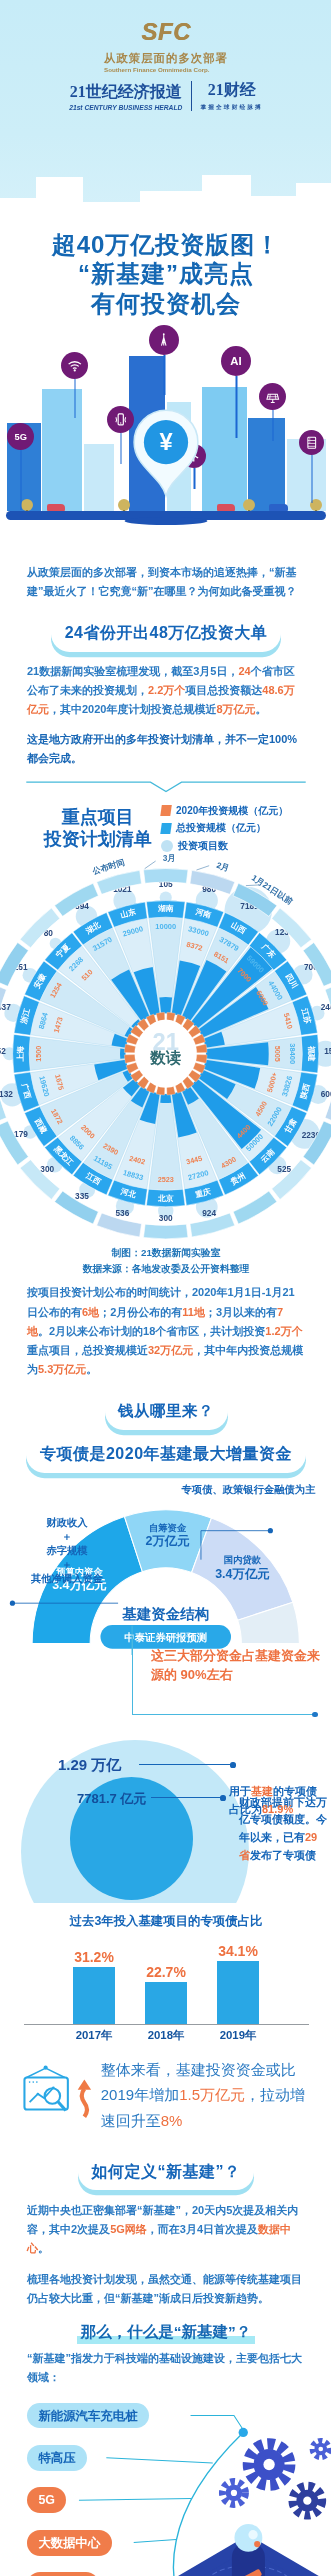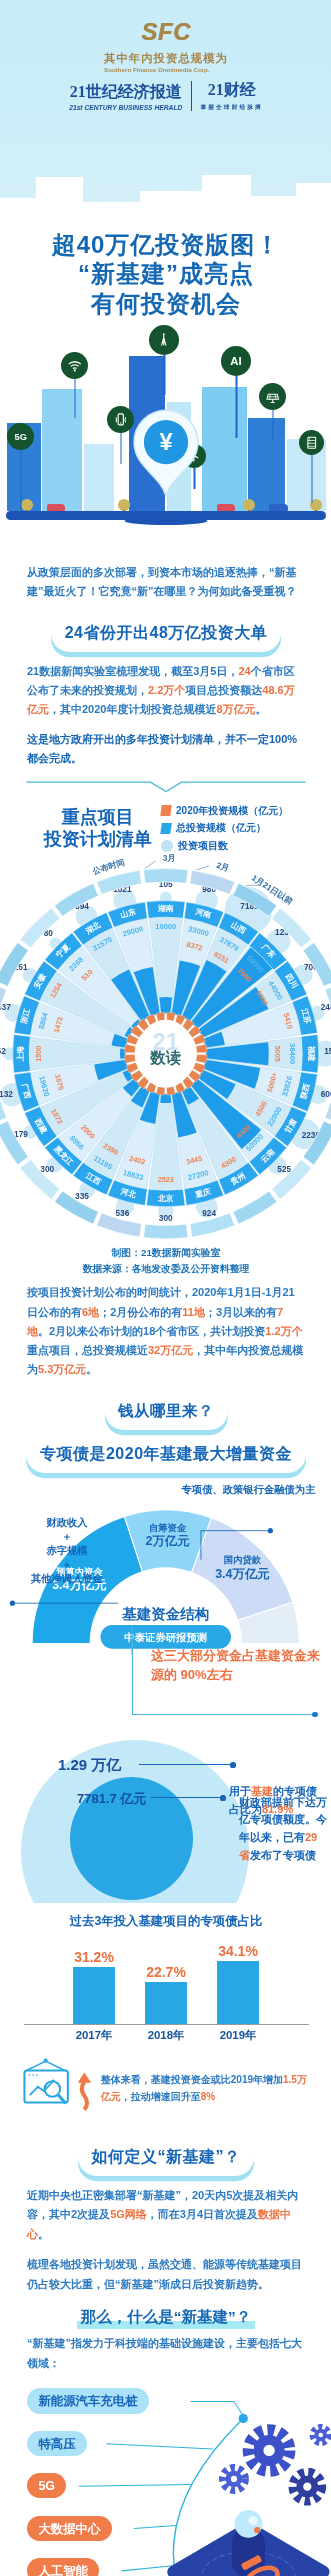--- a/index.html
+++ b/index.html
@@ -28,21 +28,21 @@
   .title-block{background:#fff;text-align:center;padding:7.2px 0 3.1px;}
   .title-line{font-size:24px;line-height:1.22;font-weight:900;color:#1467b3;letter-spacing:1px;}
   
   .city{position:relative;height:223px;background:#fff;overflow:hidden;}
   .bld{position:absolute;bottom:33px;}
   .w{background-image:repeating-linear-gradient(180deg,rgba(255,255,255,.85) 0 3.1px,transparent 3.1px 8.3px);}
   .road{position:absolute;bottom:24px;left:6.2px;right:6.2px;height:9.3px;background:#1d53b5;border-radius:4.7px;}
   .car{position:absolute;bottom:33px;height:6.7px;border-radius:2.1px 4.1px 1px 1px;}
   .tree{position:absolute;bottom:33px;width:12.4px;height:12.4px;background:#cdb45f;border-radius:50%;}
   .tree::after{content:"";position:absolute;left:5.2px;top:11.4px;width:2.1px;height:6.2px;background:#8a7a3c;}
-  .pin{position:absolute;width:27px;height:27px;background:#14532d;border-radius:50%;display:flex;align-items:center;justify-content:center;color:#fff;font-weight:800;font-size:9.3px;z-index:3;}
+  .pin{position:absolute;width:27px;height:27px;background:#701a75;border-radius:50%;display:flex;align-items:center;justify-content:center;color:#fff;font-weight:800;font-size:9.3px;z-index:3;}
   .pin .stem{position:absolute;top:100%;left:50%;width:1.6px;background:#1b67d2;transform:translateX(-0.5px);}
   .pin svg{width:15.5px;height:15.5px;}
   .mainpin{position:absolute;left:50%;top:88px;transform:translateX(-50%);z-index:5;}
   .pin-shadow{position:absolute;left:50%;bottom:18.6px;transform:translateX(-50%);width:83px;height:8.3px;background:#1d53b5;border-radius:50%;z-index:4;}
   
   .para{padding:0 27px;font-size:11px;line-height:1.75;font-weight:700;color:#2b7ac2;}
   .para.strong{color:#1766b5;font-weight:800;}
   .hl{color:#ee7140;}
   
   .banner{margin:13.5px auto 10.3px;background:#fff;border-radius:23px;padding:7.8px 13.5px;color:#1565b8;font-size:16px;font-weight:900;text-align:center;box-shadow:0 5.2px 0 #9fe0f2;width:max-content;max-width:290px;letter-spacing:0.5px;}
@@ -82,21 +82,21 @@
   .bars-block{margin-top:9.3px;}
   .bars-title{font-size:12.4px;font-weight:900;color:#1565b8;text-align:center;}
   .bars{display:flex;justify-content:center;align-items:flex-end;gap:30px;height:87px;margin-top:7.2px;padding:0 31px;border-bottom:1px solid #979ca1;width:223px;margin-left:auto;margin-right:auto;}
   .bar-col{display:flex;flex-direction:column;align-items:center;justify-content:flex-end;height:100%;}
   .pct{font-size:14px;font-weight:900;color:#ee7140;margin-bottom:2.1px;}
   .bar{width:42px;background:#29a7e5;}
   .years{display:flex;justify-content:center;gap:30px;width:223px;margin:3.1px auto 0;padding:0 31px;}
   .yr{width:42px;text-align:center;font-size:11.4px;font-weight:800;color:#14539e;}
   
   .note{display:flex;align-items:center;gap:5.2px;padding:13.5px 17.6px 5.2px;}
-  .note-text{font-size:10px;line-height:1.7;font-weight:700;color:#2b7ac2;flex:1;}
+  .note-text{font-size:15px;line-height:1.7;font-weight:400;color:#2b7ac2;flex:1;}
   
   .q-line{text-align:center;margin:13.5px 0 5.2px;}
   .q-line span{display:inline-block;font-size:15.5px;font-weight:900;color:#1467b3;background:linear-gradient(0deg,#a5e9f5 36%,transparent 36%);padding:0 4.1px 1px;}
   
   .domains{position:relative;height:310px;}
   .domains svg.bgart{position:absolute;left:0;top:0;}
   .pill{position:absolute;left:27px;border-radius:14.5px;padding:4.7px 11.4px;font-size:12.4px;font-weight:900;line-height:1.3;z-index:2;}
   .pill-blue{background:#ace2f7;color:#1565b8;}
   .pill-orange{background:#f07c4a;color:#ffffff;}
   svg text{font-family:"Liberation Sans","DejaVu Sans",sans-serif;}
@@ -105,21 +105,21 @@
 <body>
 
 <div class="page">
 
   
   <div class="hero">
     <div class="logos">
       <div class="sfc-row">
         <span class="sfc-mark">SFC</span>
         <span class="sfc-col">
-          <div class="sfc-cn">其中年内投资总规模为</div>
+          <div class="sfc-cn">从政策层面的多次部署</div>
           <div class="sfc-en">Southern Finance Omnimedia Corp.</div>
         </span>
       </div>
       <div class="brand-row">
         <span>
           <div class="b-cn">21世纪经济报道</div>
           <div class="b-en">21st CENTURY BUSINESS HERALD</div>
         </span>
         <span class="brand-div"></span>
         <span>

